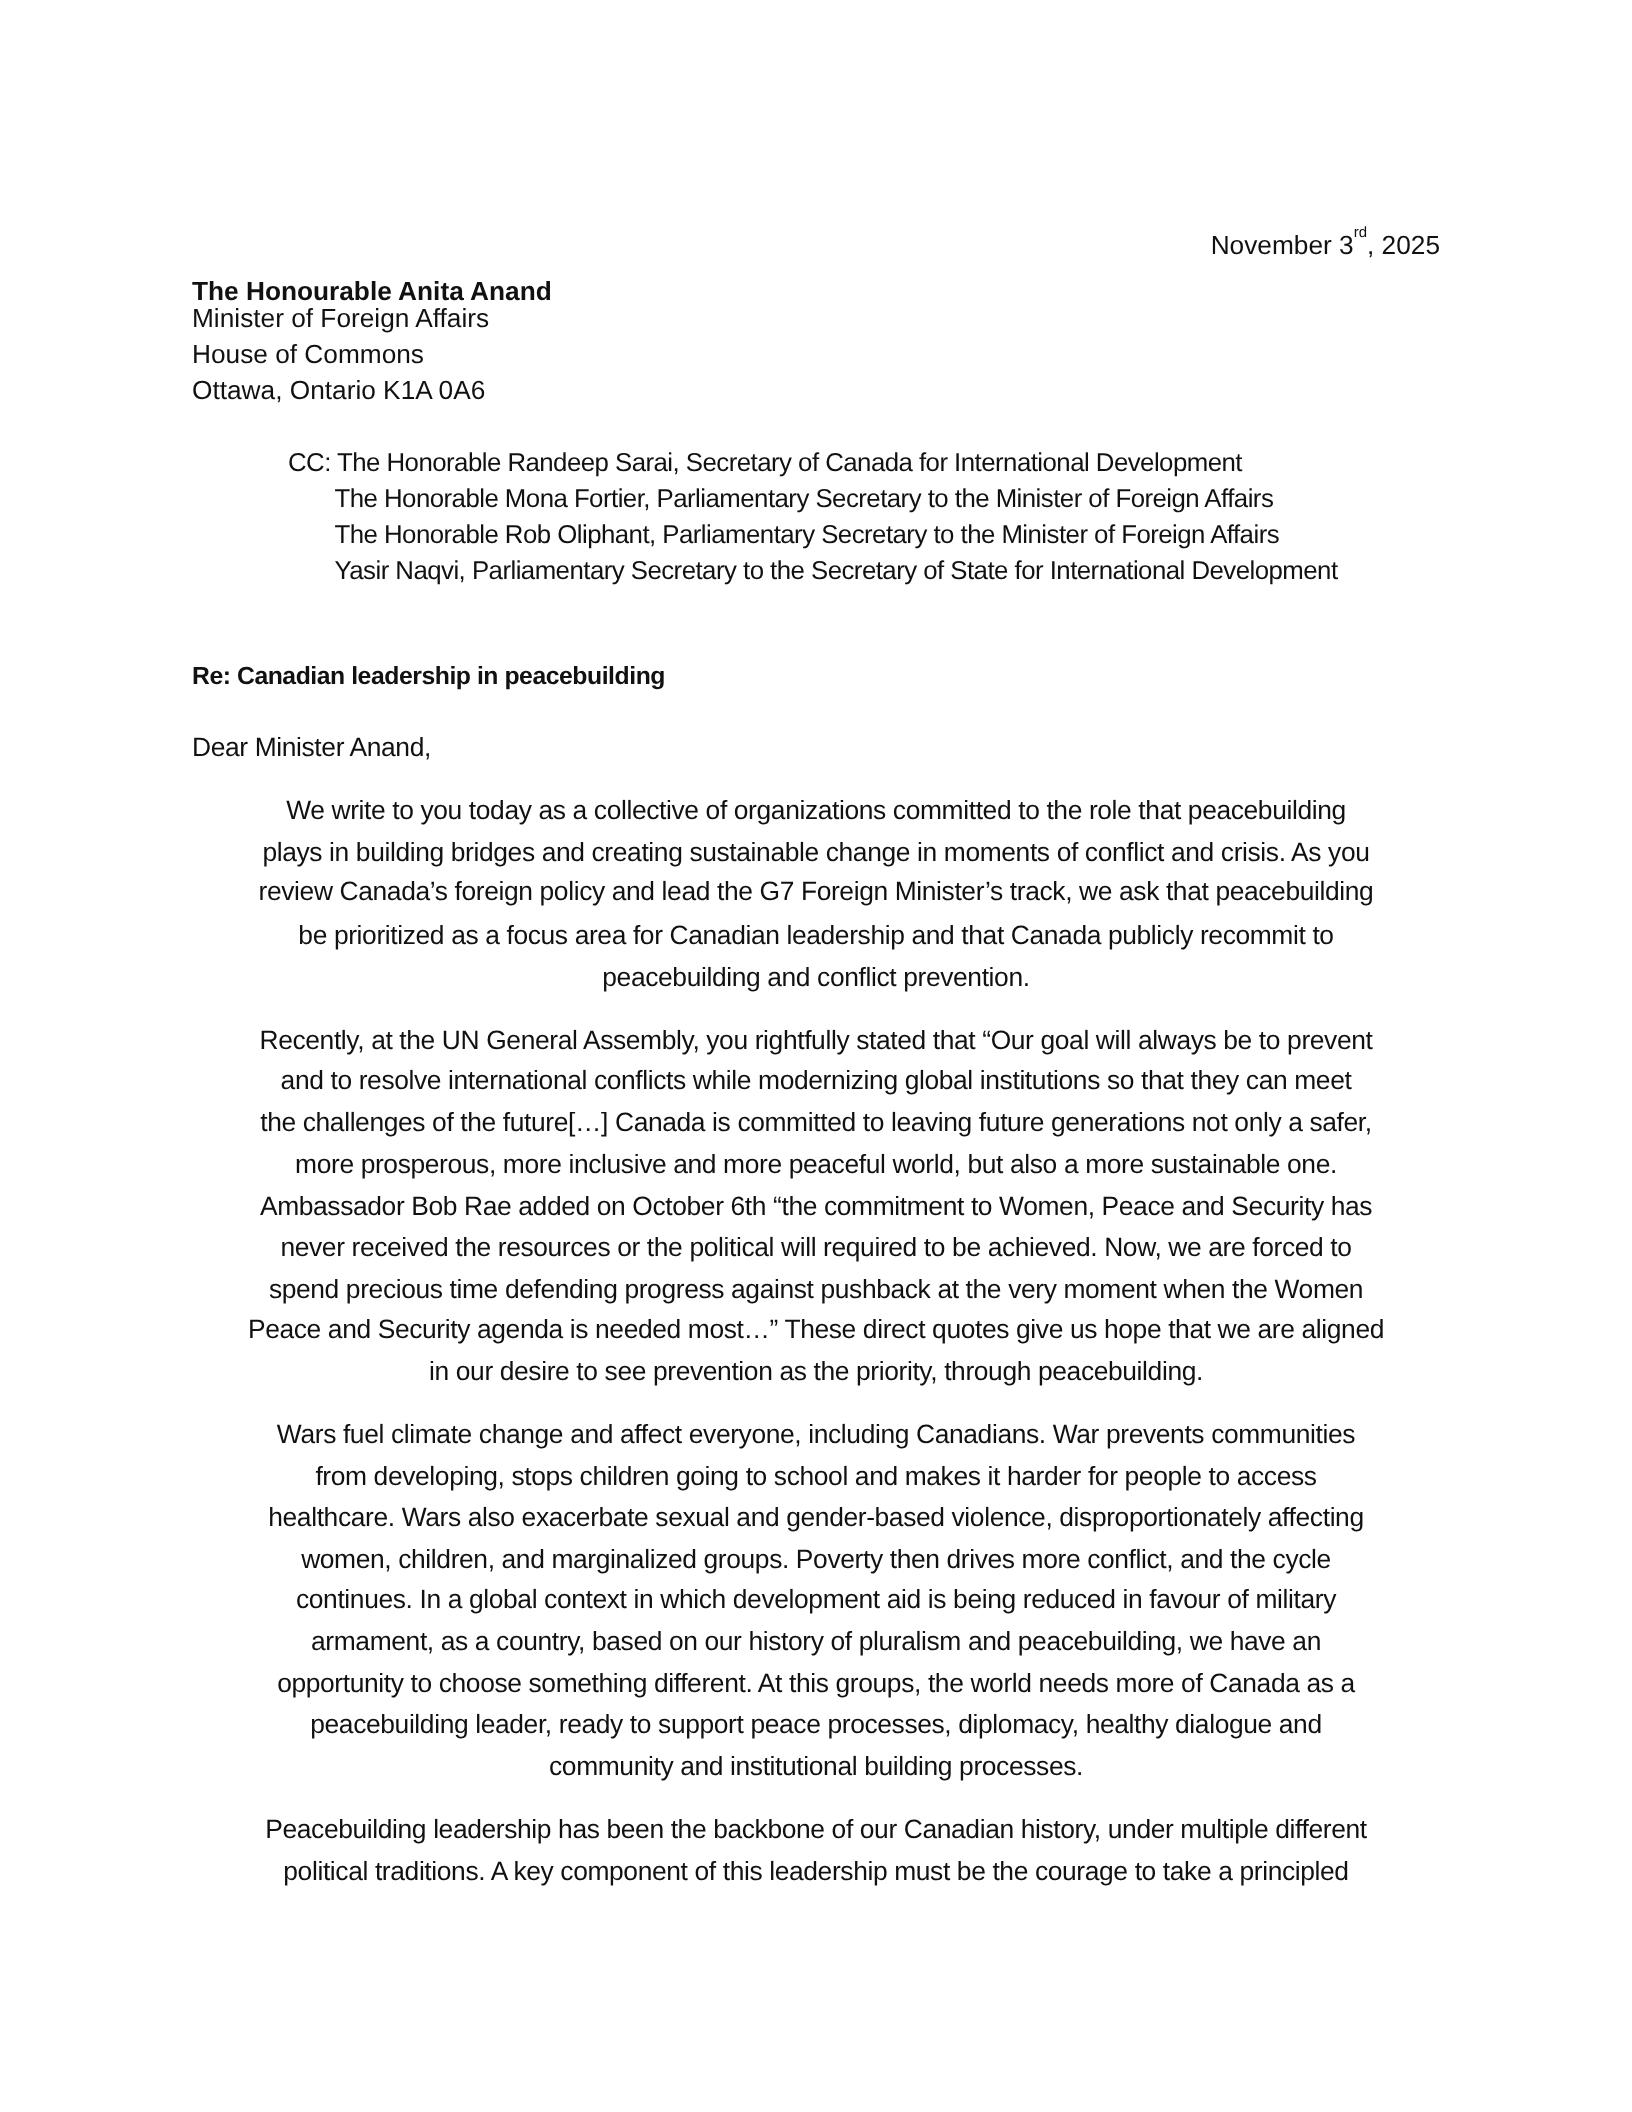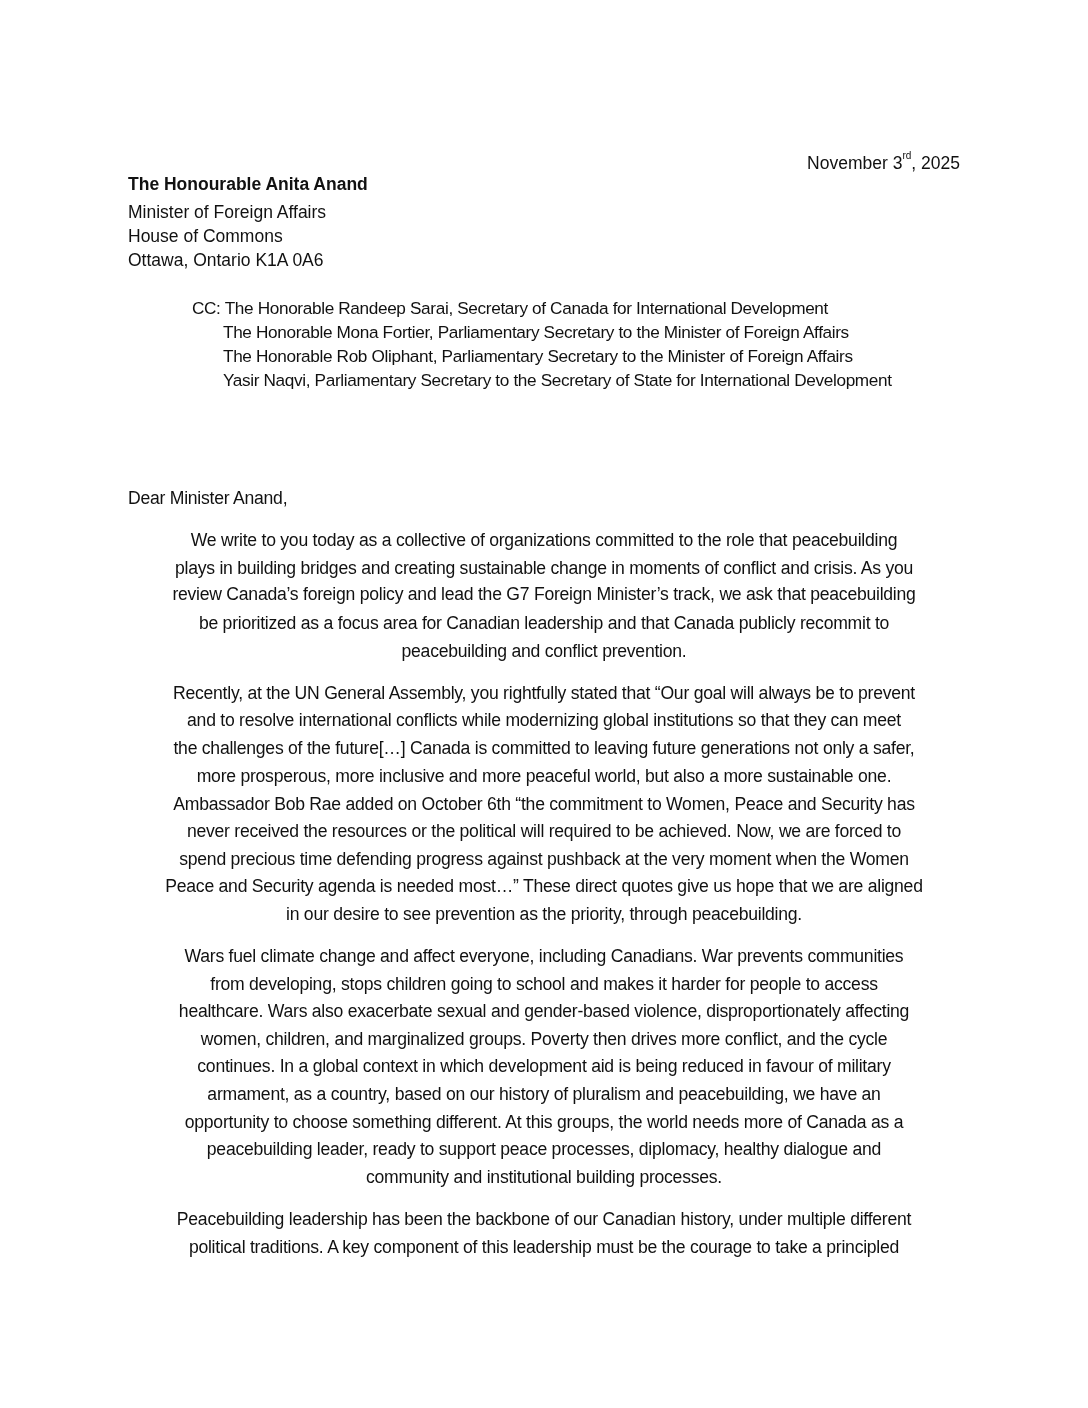--- a/index.html
+++ b/index.html
@@ -16,33 +16,34 @@
   .para { position:absolute; left:128px; width:832px;text-align:center; }
 </style>
 </head>
 <body>
 
 <div class="page">
 
   <div class="date calibri"><span>November 3</span><sup>rd</sup><span>, 2025</span></div>
 
   <div>
-    <div class="line addr calibri bold" style="top:174px">The Honourable Anita Anand</div>
+    <div class="line addr calibri bold" style="top:184px">The Honourable Anita Anand</div>
     <div class="line addr calibri" style="top:202px">Minister of Foreign Affairs</div>
     <div class="line addr calibri" style="top:226px">House of Commons</div>
     <div class="line addr calibri" style="top:250px">Ottawa, Ontario K1A 0A6</div>
   </div>
 
   <div>
     <div class="line cc calibri" style="top:298px"><span>CC:</span> <span>The Honorable Randeep Sarai, Secretary of Canada for International Development</span></div>
     <div class="line cc calibri" style="top:322px; left:223px">The Honorable Mona Fortier, Parliamentary Secretary to the Minister of Foreign Affairs</div>
     <div class="line cc calibri" style="top:346px; left:223px">The Honorable Rob Oliphant, Parliamentary Secretary to the Minister of Foreign Affairs</div>
     <div class="line cc calibri" style="top:370px; left:223px">Yasir Naqvi, Parliamentary Secretary to the Secretary of State for International Development</div>
   </div>
 
+  <div class="line addr calibri bold" style="top:441px; font-size:16.5px; letter-spacing:-0.3px">Re: Canadian leadership in peacebuilding</div>
 
   <div class="line addr aptos" style="top:488px">Dear Minister Anand,</div>
 
   <div>
     <div class="line para aptos" style="top:530px">We write to you today as a collective of organizations committed to the role that peacebuilding</div>
     <div class="line para aptos" style="top:558px">plays in building bridges and creating sustainable change in moments of conflict and crisis. As you</div>
     <div class="line para aptos" style="top:584px">review Canada’s foreign policy and lead the G7 Foreign Minister’s track, we ask that peacebuilding</div>
     <div class="line para aptos" style="top:613px">be prioritized as a focus area for Canadian leadership and that Canada publicly recommit to</div>
     <div class="line para aptos" style="top:641px">peacebuilding and conflict prevention.</div>
   </div>

